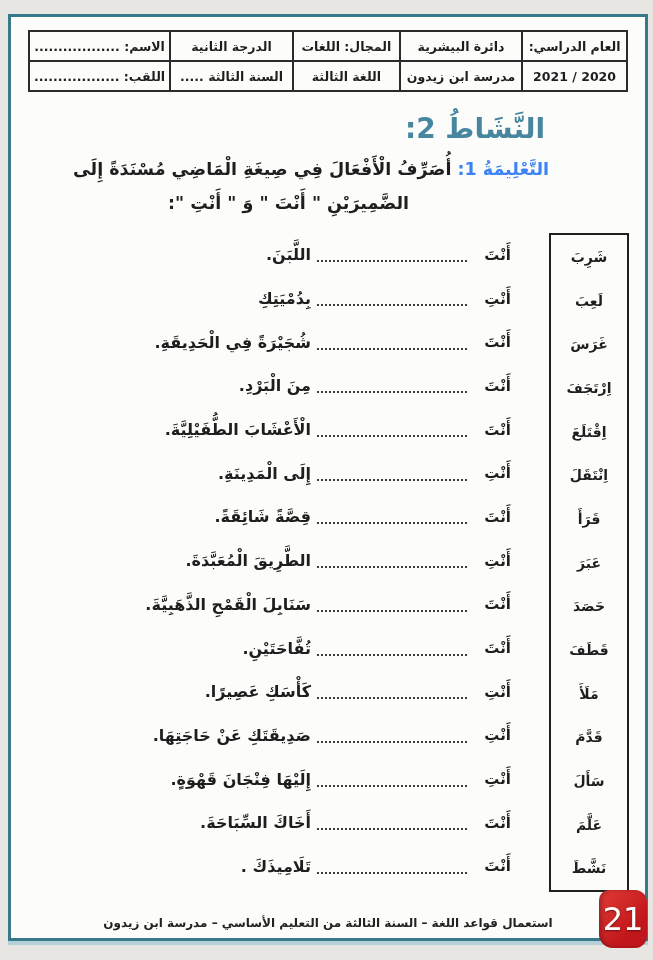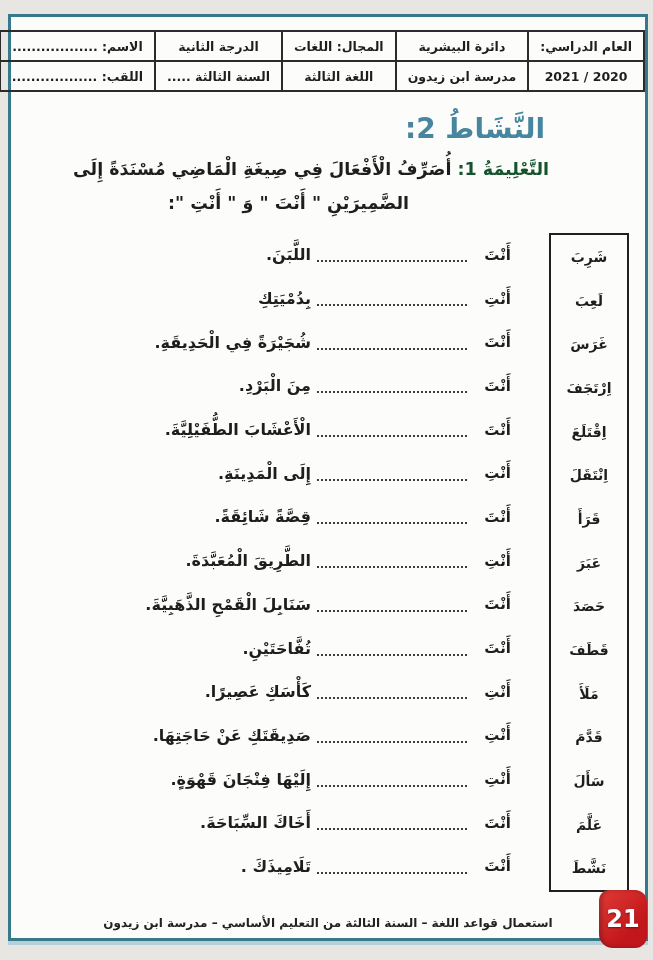--- a/index.html
+++ b/index.html
@@ -21,30 +21,30 @@
 
   
   table.header-table {
     width:600px; margin:13px auto 0 auto;
     border-collapse:collapse; direction:rtl;
     font-size:12.5px; font-weight:bold;
   }
   table.header-table td {
     border:2px solid #2b2b2b;
     height:30px; text-align:center; vertical-align:middle;
-    padding:0 11px; white-space:nowrap; overflow:hidden;
+    padding:0 4px; white-space:nowrap; overflow:hidden;
   }
 
   
   .title {
     margin:20px 100px 0 0;
     color:#47869e; font-size:28px; font-weight:bold;
   }
   .instruction { margin:10px 96px 0 20px; font-size:17.5px; font-weight:bold; line-height:1.6; }
-  .instruction .label { color:#14532d; }
+  .instruction .label { color:#3b82f6; }
   .instruction-line2 { margin:6px 140px 0 0; font-size:17.5px; font-weight:bold; }
 
   
   .exercise {
     display:flex; direction:rtl;
     margin:16px 16px 0 22px;
   }
   .verb-box {
     width:80px; border:2px solid #1f1f1f;
     display:flex; flex-direction:column;
@@ -74,21 +74,21 @@
     position:absolute; left:0; bottom:8px; width:100%;
     text-align:center; font-size:12px; font-weight:bold; color:#222;
   }
 
   .badge {
     position:absolute; right:6px; bottom:12px;
     width:48px; height:58px;
     background:linear-gradient(135deg,#e23b36 0%,#c1161b 70%);
     border-radius:10px 12px 12px 14px;
     display:flex; align-items:center; justify-content:center;
-    color:#fff; font-size:24px; font-weight:bold;
+    color:#fff; font-size:32px; font-weight:normal;
     text-shadow:0 1px 2px rgba(0,0,0,.45);
     box-shadow:inset 3px 0 4px rgba(0,0,0,.25);
     z-index:5;
   }
 </style>
 </head>
 <body>
 
 <div class="canvas">
   <div class="frame">

